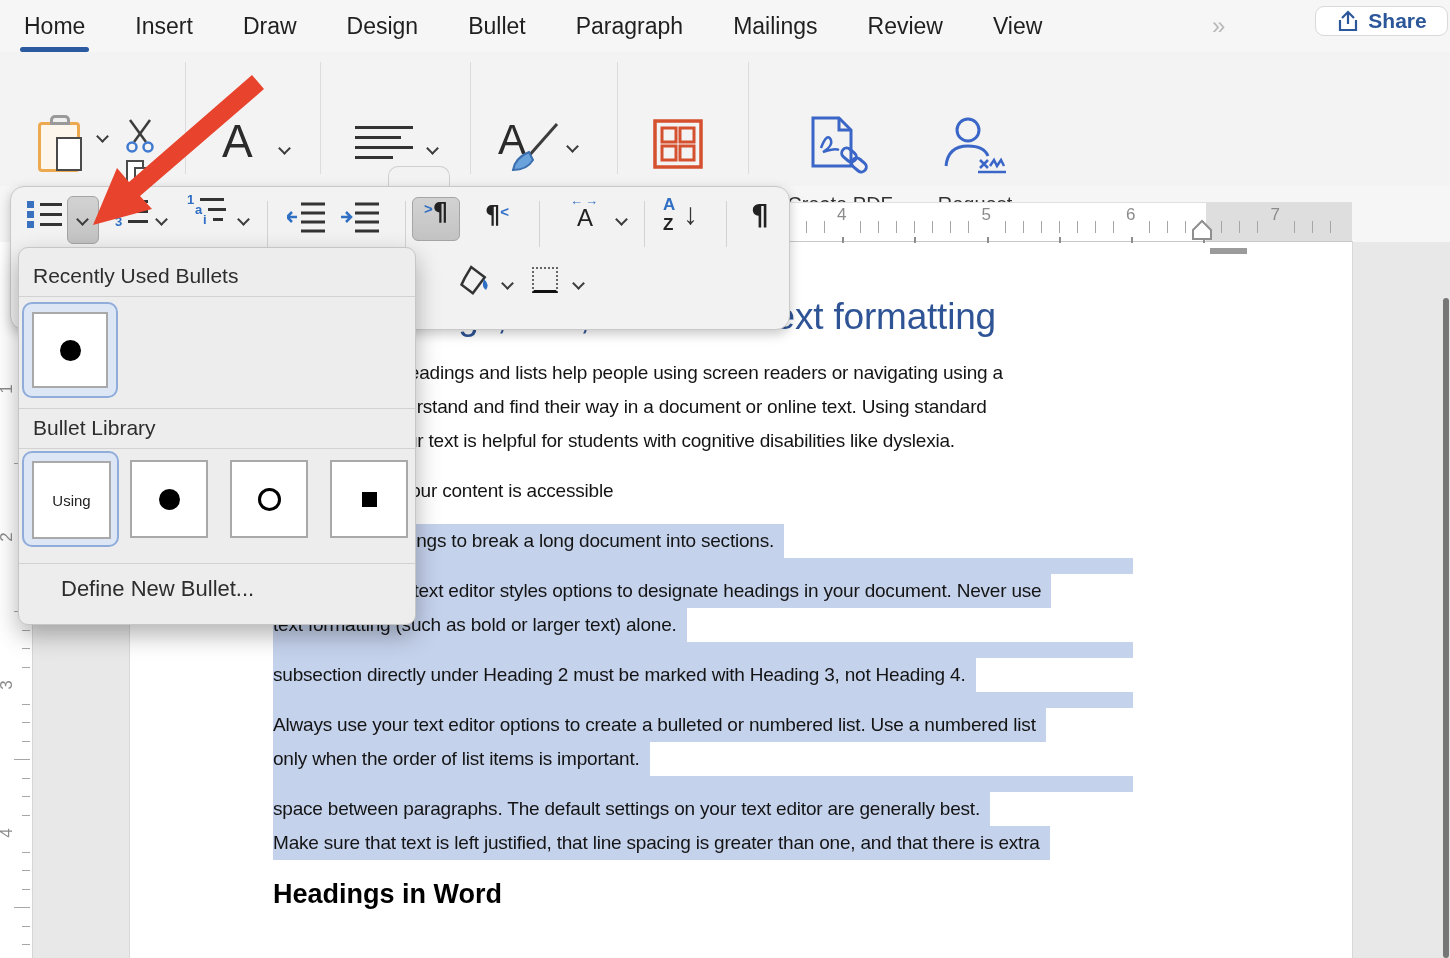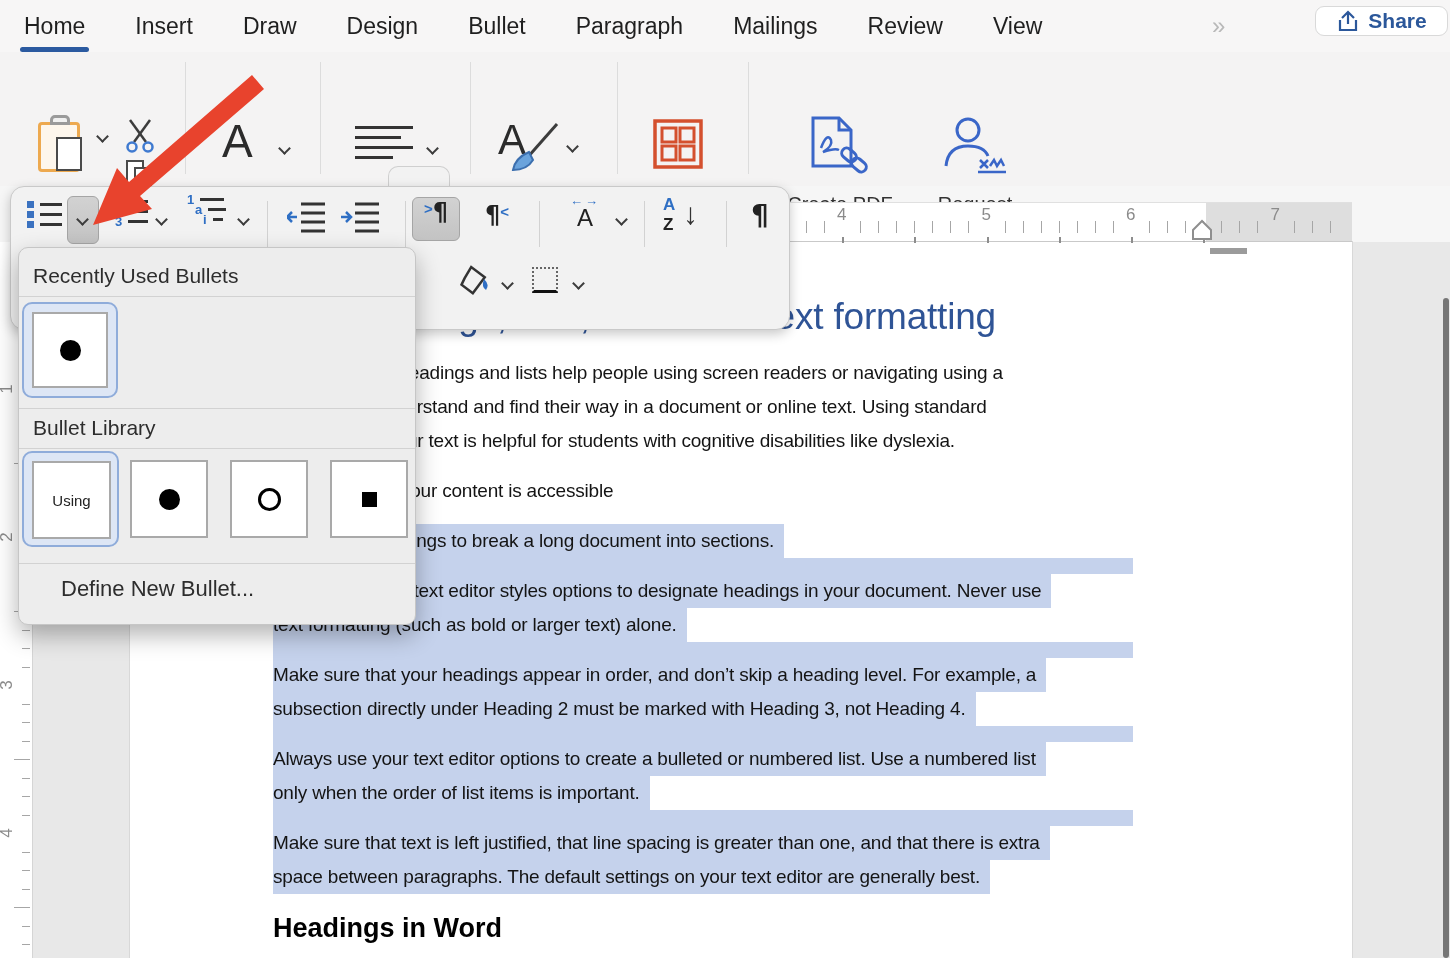--- a/index.html
+++ b/index.html
@@ -232,32 +232,31 @@
         <div class="para">
           <div class="line"><span class="hl">Use built-in headings to break a long document into sections.</span></div>
         </div>
         <div class="pgap hl-gap"></div>
         <div class="para">
           <div class="line"><span class="hl">Always use your text editor styles options to designate headings in your document. Never use</span></div>
           <div class="line"><span class="hl">text formatting (such as bold or larger text) alone.</span></div>
         </div>
         <div class="pgap hl-gap"></div>
         <div class="para">
-          <div class="line"><span class="hl">Make sure that your headings appear in order, and don’t skip a heading level. For example, a</span></div>
           <div class="line"><span class="hl">subsection directly under Heading 2 must be marked with Heading 3, not Heading 4.</span></div>
         </div>
         <div class="pgap hl-gap"></div>
         <div class="para">
           <div class="line"><span class="hl">Always use your text editor options to create a bulleted or numbered list. Use a numbered list</span></div>
           <div class="line"><span class="hl">only when the order of list items is important.</span></div>
         </div>
         <div class="pgap hl-gap"></div>
         <div class="para">
+          <div class="line"><span class="hl">space between paragraphs. The default settings on your text editor are generally best.</span></div>
           <div class="line"><span class="hl">Make sure that text is left justified, that line spacing is greater than one, and that there is extra</span></div>
-          <div class="line"><span class="hl">space between paragraphs. The default settings on your text editor are generally best.</span></div>
         </div>
         <div class="pgap"></div>
       </div>
     <h2>Headings in Word</h2>
   </div>
 
   <div id="ribbon2">
 
     <div>
       <div id="clip-back"></div>

